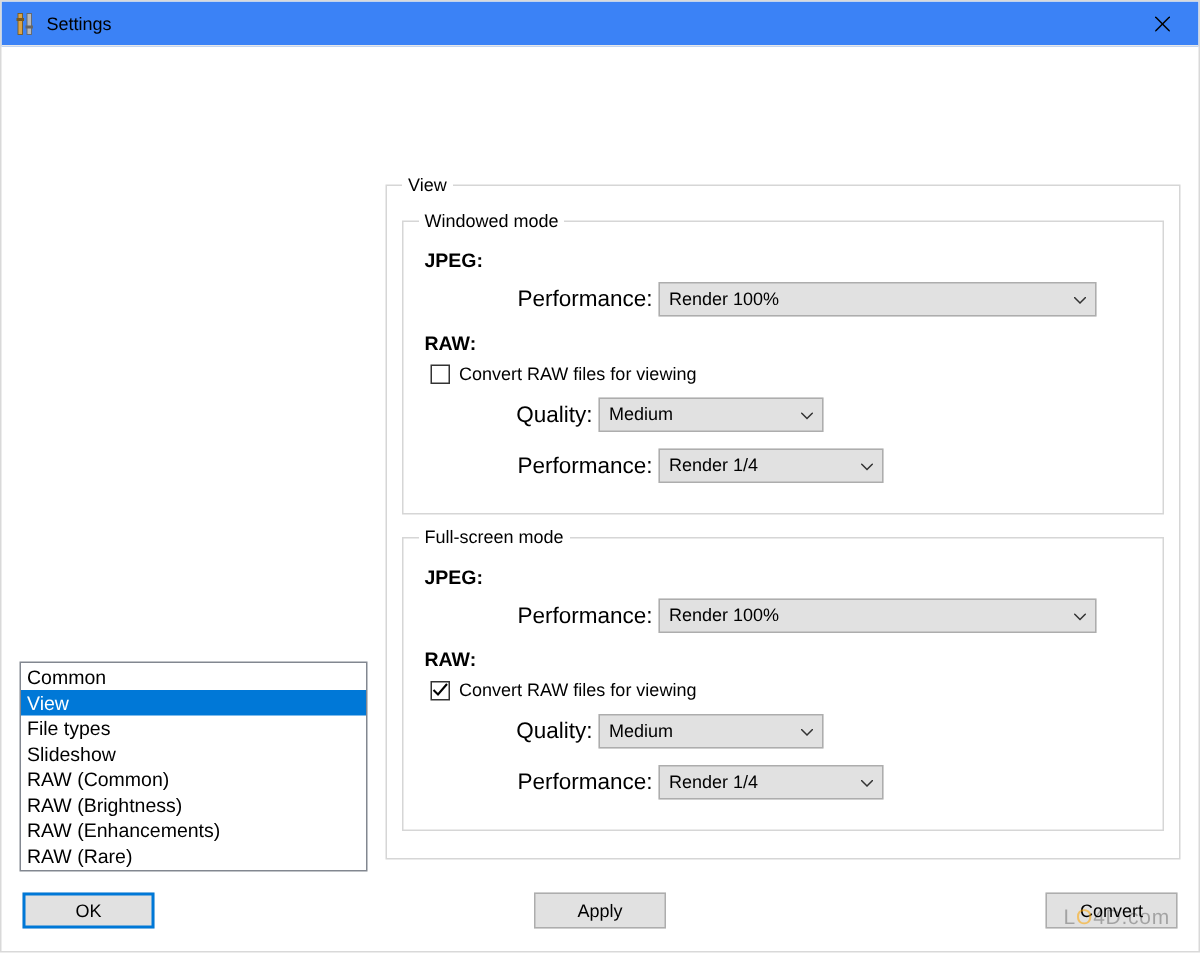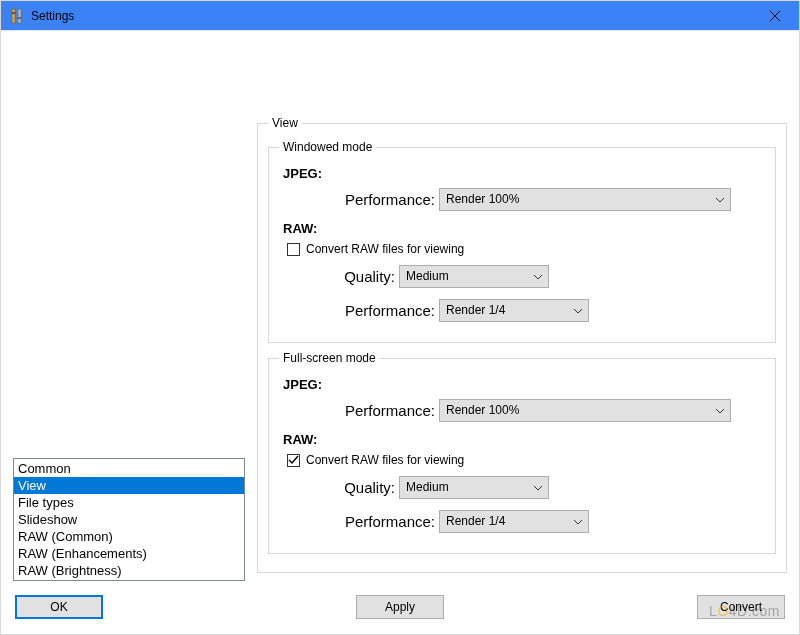--- a/index.html
+++ b/index.html
@@ -182,22 +182,23 @@
 </div>
 
 <div class="content">
 
   <div class="sidebar">
     <div class="sidebar-item">Common</div>
     <div class="sidebar-item selected">View</div>
     <div class="sidebar-item">File types</div>
     <div class="sidebar-item">Slideshow</div>
     <div class="sidebar-item">RAW (Common)</div>
+    <div class="sidebar-item">RAW (Brightness)</div>
     <div class="sidebar-item">RAW (Enhancements)</div>
-    <div class="sidebar-item">RAW (Brightness)</div>
+    <div class="sidebar-item">RAW (Rare)</div>
   </div>
 
   <div class="main">
     <fieldset>
       <legend>View</legend>
 
       <fieldset class="inner">
         <legend>Windowed mode</legend>
 
         <div class="subhead">JPEG:</div>

